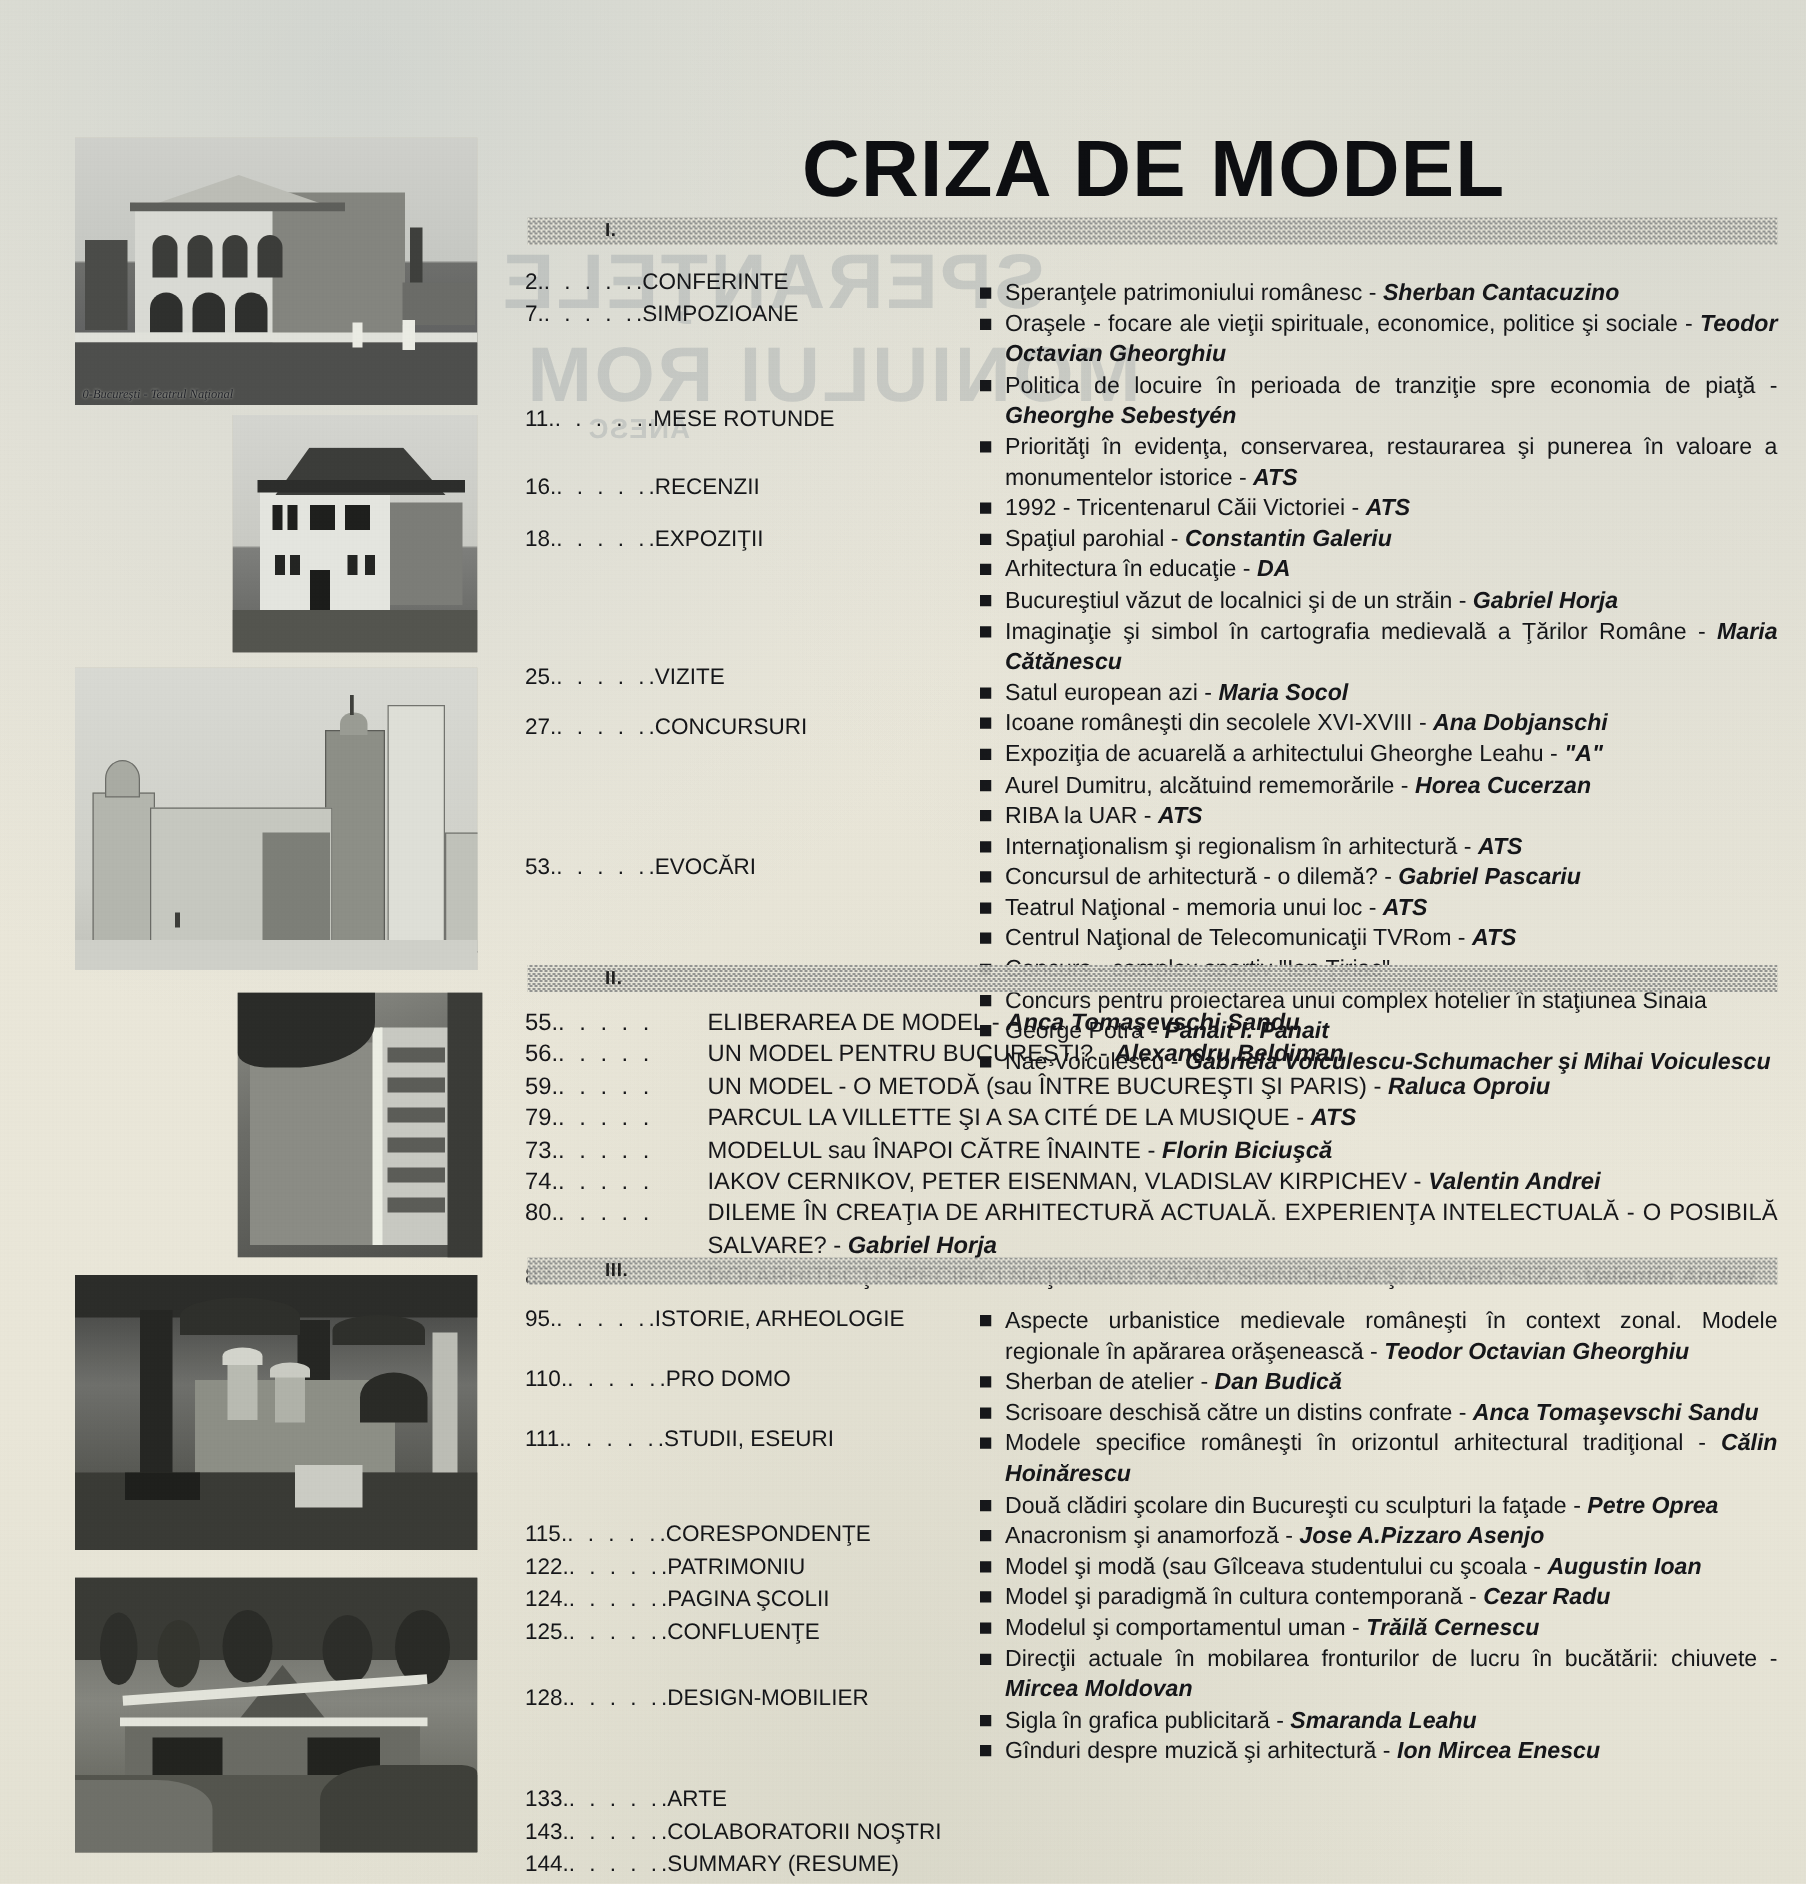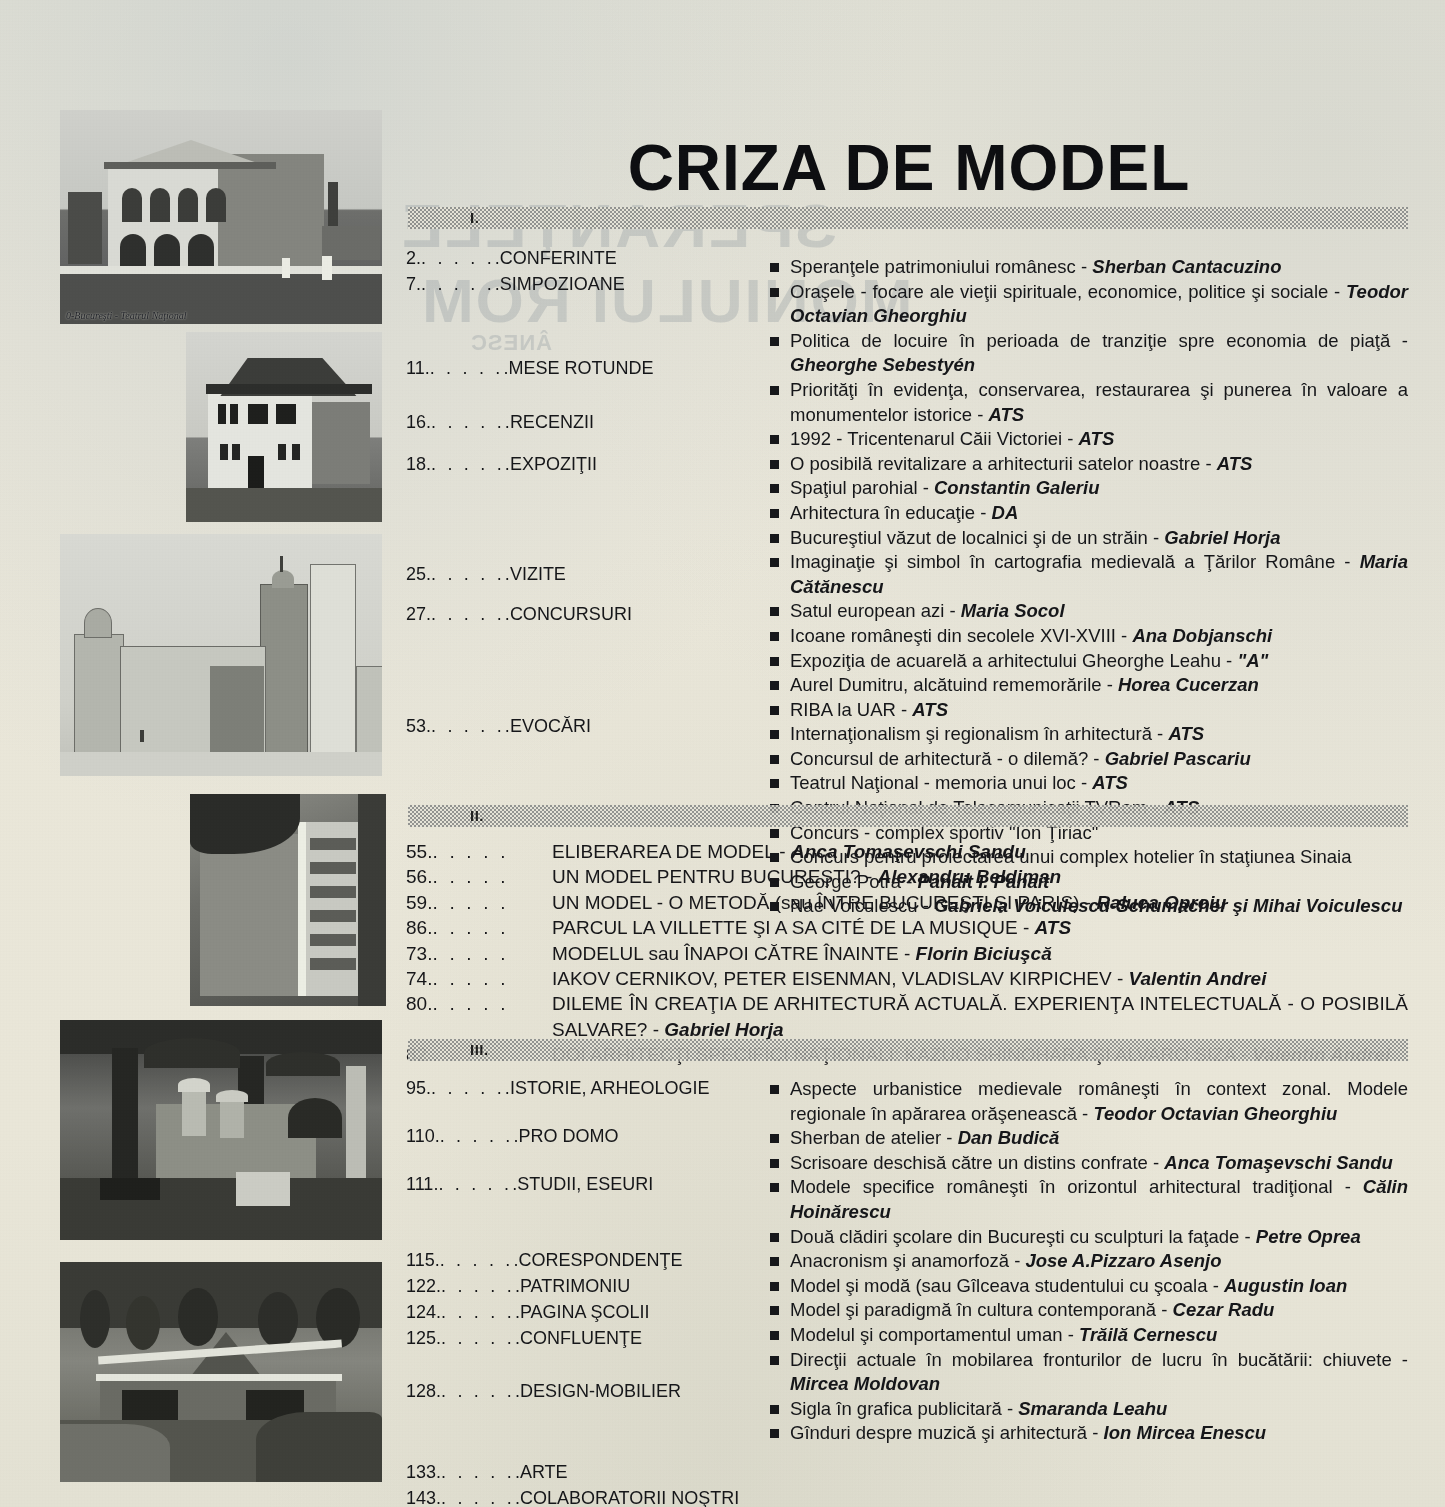--- a/index.html
+++ b/index.html
@@ -73,21 +73,21 @@
   
   #ph5{left:60px;top:1016px;width:322px;height:220px;}
   #ph5 .mat{background:linear-gradient(180deg,#3a3b39 0%,#6f706c 40%,#44453f 100%);}
   
   #ph6{left:60px;top:1258px;width:322px;height:220px;}
   #ph6 .mat{background:linear-gradient(180deg,#64655f 0%,#85867f 45%,#56574f 100%);}
 
   .shape{position:absolute;}
 
   
-  .content{position:absolute;left:403px;top:0;width:1012px;height:1204px;margin-top:33px;}
+  .content{position:absolute;left:417px;top:0;width:1012px;height:1204px;}
 
   .title{
     position:absolute;left:0;top:98px;width:1012px;
     text-align:center;
     font-size:64px;font-weight:bold;
     letter-spacing:1px;
     color:#0e0f12;
   }
 
   .secbar{
@@ -303,21 +303,20 @@
         <div class="row"><span class="num">27</span>.<span class="dots">. . . . .</span>.<span class="lbl">CONCURSURI</span></div>
         <div style="height: 86px;"></div>
         <div class="row"><span class="num">53</span>.<span class="dots">. . . . .</span>.<span class="lbl">EVOCĂRI</span></div>
       </div>
     <div class="bullets" id="bul1" style="top:222px;">
         <div class="bi"><span>Speranţele patrimoniului românesc - </span><b>Sherban Cantacuzino</b></div>
         <div class="bi"><span>Oraşele - focare ale vieţii spirituale, economice, politice şi sociale - </span><b>Teodor Octavian Gheorghiu</b></div>
         <div class="bi"><span>Politica de locuire în perioada de tranziţie spre economia de piaţă - </span><b>Gheorghe Sebestyén</b></div>
         <div class="bi"><span>Priorităţi în evidenţa, conservarea, restaurarea şi punerea în valoare a monumentelor istorice - </span><b>ATS</b></div>
         <div class="bi"><span>1992 - Tricentenarul Căii Victoriei - </span><b>ATS</b></div>
-        <div class="bi"><span>O posibilă revitalizare a arhitecturii satelor noastre - </span><b>ATS</b></div>
         <div class="bi"><span>Spaţiul parohial - </span><b>Constantin Galeriu</b></div>
         <div class="bi"><span>Arhitectura în educaţie - </span><b>DA</b></div>
         <div class="bi"><span>Bucureştiul văzut de localnici şi de un străin - </span><b>Gabriel Horja</b></div>
         <div class="bi"><span>Imaginaţie şi simbol în cartografia medievală a Ţărilor Române - </span><b>Maria Cătănescu</b></div>
         <div class="bi"><span>Satul european azi - </span><b>Maria Socol</b></div>
         <div class="bi"><span>Icoane româneşti din secolele XVI-XVIII - </span><b>Ana Dobjanschi</b></div>
         <div class="bi"><span>Expoziţia de acuarelă a arhitectului Gheorghe Leahu - </span><b>"A"</b></div>
         <div class="bi"><span>Aurel Dumitru, alcătuind rememorările - </span><b>Horea Cucerzan</b></div>
         <div class="bi"><span>RIBA la UAR - </span><b>ATS</b></div>
         <div class="bi"><span>Internaţionalism şi regionalism în arhitectură - </span><b>ATS</b></div>
@@ -340,21 +339,21 @@
         </div>
         <div class="r">
           <div class="p"><span>56</span>.<span class="dots">. . . . .</span></div>
           <div class="t"><span>UN MODEL PENTRU BUCUREŞTI? - </span><b>Alexandru Beldiman</b></div>
         </div>
         <div class="r">
           <div class="p"><span>59</span>.<span class="dots">. . . . .</span></div>
           <div class="t"><span>UN MODEL - O METODĂ (sau ÎNTRE BUCUREŞTI ŞI PARIS) - </span><b>Raluca Oproiu</b></div>
         </div>
         <div class="r">
-          <div class="p"><span>86</span>.<span class="dots">. . . . .</span></div>
+          <div class="p"><span>79</span>.<span class="dots">. . . . .</span></div>
           <div class="t"><span>PARCUL LA VILLETTE ŞI A SA CITÉ DE LA MUSIQUE - </span><b>ATS</b></div>
         </div>
         <div class="r">
           <div class="p"><span>73</span>.<span class="dots">. . . . .</span></div>
           <div class="t"><span>MODELUL sau ÎNAPOI CĂTRE ÎNAINTE - </span><b>Florin Biciuşcă</b></div>
         </div>
         <div class="r">
           <div class="p"><span>74</span>.<span class="dots">. . . . .</span></div>
           <div class="t"><span>IAKOV CERNIKOV, PETER EISENMAN, VLADISLAV KIRPICHEV - </span><b>Valentin Andrei</b></div>
         </div>

